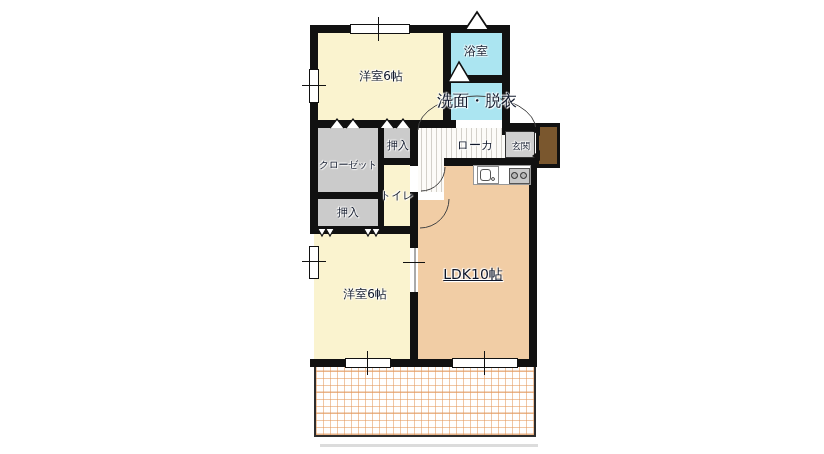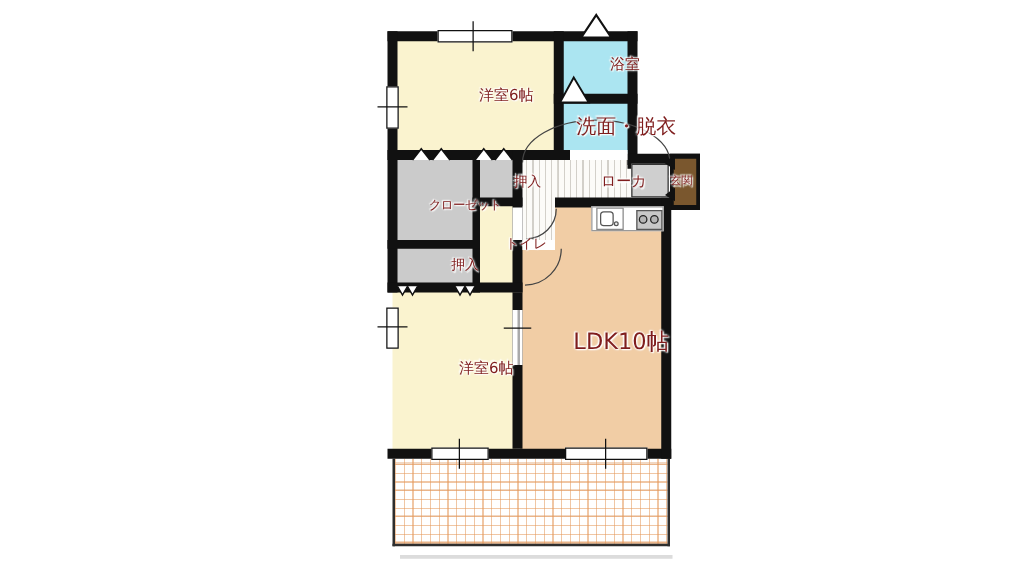--- a/index.html
+++ b/index.html
@@ -9,22 +9,22 @@
   .wall{position:absolute;background:var(--c-wall,#111);}
   .room-cream{background:var(--c-western_room,#FAF3CF);}
   .room-cyan{background:var(--c-wet_area,#ABE5F1);}
   .room-peach{background:var(--c-ldk,#F1CDA5);}
   .room-gray{background:var(--c-storage,#CBCBCB);}
   .stripes{background-color:#fcfbf8;
     background-image:repeating-linear-gradient(90deg, rgba(170,165,155,.5) 0 1px, transparent 1px 5px);}
   .window{position:absolute;background:#fff;border:1px solid #111;box-sizing:border-box;}
   .gap{position:absolute;background:#fff;}
   .tick{position:absolute;background:#111;}
-  .label{position:absolute;transform:translate(-50%,-50%);white-space:nowrap;color:#7f1d1d;
-    text-shadow:0 0 2px #fff,0 0 2px #fff,1px 1px 1px #fff,-1px -1px 1px #fff;line-height:1;margin-left:24px;}
+  .label{position:absolute;transform:translate(-50%,-50%);white-space:nowrap;color:#0f172a;
+    text-shadow:0 0 2px #fff,0 0 2px #fff,1px 1px 1px #fff,-1px -1px 1px #fff;line-height:1;}
   #balcony{position:absolute;left:314px;top:367px;width:222px;height:70px;box-sizing:border-box;
     background-color:#fff;
     background-image:
       repeating-linear-gradient(90deg, rgba(228,152,90,.55) 0 1px, transparent 1px 7px),
       repeating-linear-gradient(0deg, rgba(228,152,90,.55) 0 1px, transparent 1px 7px),
       repeating-linear-gradient(0deg, rgba(210,125,55,.30) 0 2px, transparent 2px 21px);
     border:2px solid #2e2e2e;border-top:none;}
   #genkan-box{position:absolute;left:505px;top:131px;width:30px;height:27px;box-sizing:border-box;
     background:var(--c-entrance_floor,#CFCFCF);border:1px solid #333;}
   #entry-door{position:absolute;left:539px;top:127px;width:18px;height:37px;
@@ -133,16 +133,16 @@
 
   <div class="label" style="left:381px;top:76px;font-size:12px;">洋室6帖</div>
   <div class="label" style="left:476px;top:51px;font-size:12px;">浴室</div>
   <div class="label" style="left:477px;top:101px;font-size:16px;">洗面・脱衣</div>
   <div class="label" style="left:348px;top:165px;font-size:10px;letter-spacing:-0.5px;">クローゼット</div>
   <div class="label" style="left:398px;top:145px;font-size:11px;">押入</div>
   <div class="label" style="left:397px;top:195px;font-size:11px;">トイレ</div>
   <div class="label" style="left:348px;top:212px;font-size:11px;">押入</div>
   <div class="label" style="left:475px;top:145px;font-size:12px;">ローカ</div>
   <div class="label" style="left:521px;top:146px;font-size:9px;">玄関</div>
-  <div class="label" style="left:473px;top:274px;font-size:18px;">LDK10帖</div>
+  <div class="label" style="left:473px;top:274px;font-size:14px;text-decoration:underline;">LDK10帖</div>
   <div class="label" style="left:365px;top:294px;font-size:12px;">洋室6帖</div>
 
 </div>
 
 </body></html>

